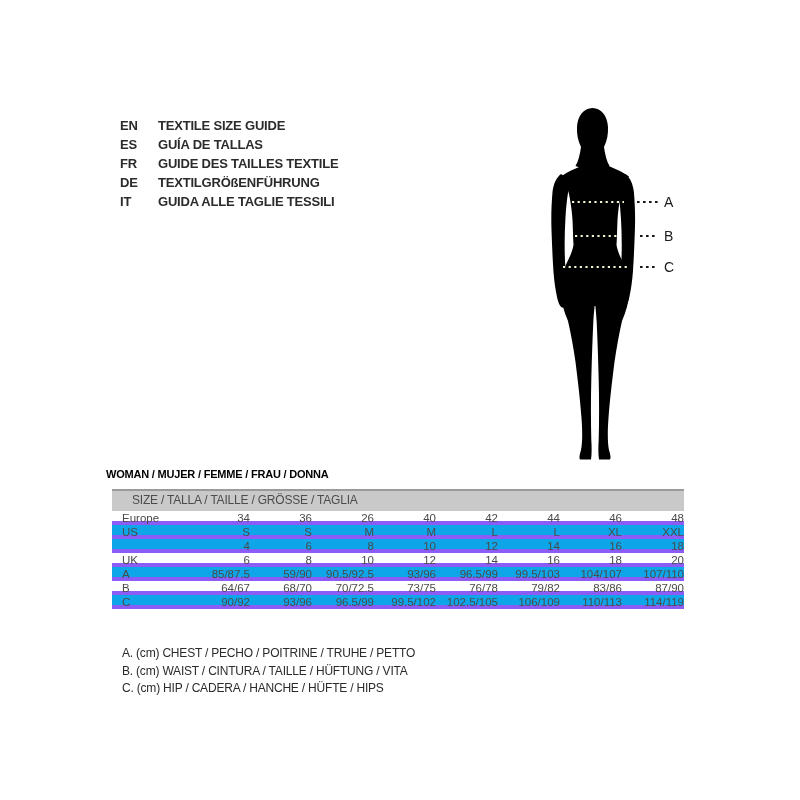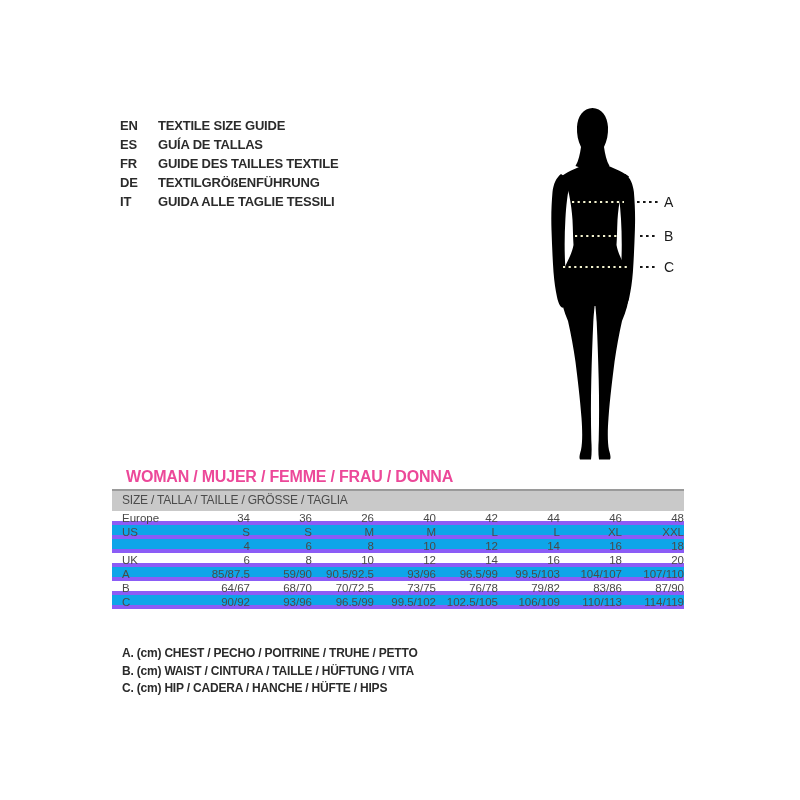--- a/index.html
+++ b/index.html
@@ -13,36 +13,36 @@
   
   .lang-block{position:absolute;left:120px;top:116px;font-size:13px;font-weight:700;letter-spacing:-0.2px;color:#2b2b2b;}
   .lang-row{display:flex;height:19px;line-height:19px;}
   .lang-code{width:38px;}
 
   
   .figure{position:absolute;left:545px;top:108px;width:150px;height:352px;}
   .figure text{font-family:"Liberation Sans",sans-serif;font-size:14px;fill:#1b1b1b;}
 
   
-  .section-title{position:absolute;left:126px;top:468px;font-size:16px;font-weight:700;letter-spacing:-0.2px;color:#ec4899;}
+  .section-title{position:absolute;left:106px;top:468px;font-size:11px;font-weight:700;letter-spacing:-0.2px;color:#000000;}
 
   
   .size-table{position:absolute;left:112px;top:489px;width:572px;font-size:11.5px;color:#4a4a4a;}
   .table-header{
-    box-sizing:border-box;height:22px;line-height:19px;padding-left:10px;
+    box-sizing:border-box;height:22px;line-height:19px;padding-left:20px;
     background:#c9c9c9;border-top:2px solid #9a9a9a;
     color:#4c4c4c;font-size:12px;letter-spacing:-0.2px;
   }
   .t-row{display:flex;box-sizing:border-box;height:14px;line-height:15.5px;border-bottom:4px solid #8b5cf6;}
   .t-row.shaded{background:#0ea5e9;}
   .t-label{box-sizing:border-box;width:76px;padding-left:10px;text-align:left;}
   .t-cell{width:62px;text-align:right;}
 
   
-  .notes{position:absolute;left:122px;top:645px;font-size:12px;font-weight:700;letter-spacing:-0.2px;line-height:17.5px;color:#2b2b2b;}
+  .notes{position:absolute;left:122px;top:645px;font-size:12px;font-weight:400;letter-spacing:-0.2px;line-height:17.5px;color:#2b2b2b;}
 </style>
 </head>
 <body>
 
 <div class="page">
 
   <div class="lang-block">
     <div class="lang-row">
       <span class="lang-code">EN</span>
       <span class="lang-title">TEXTILE SIZE GUIDE</span>

